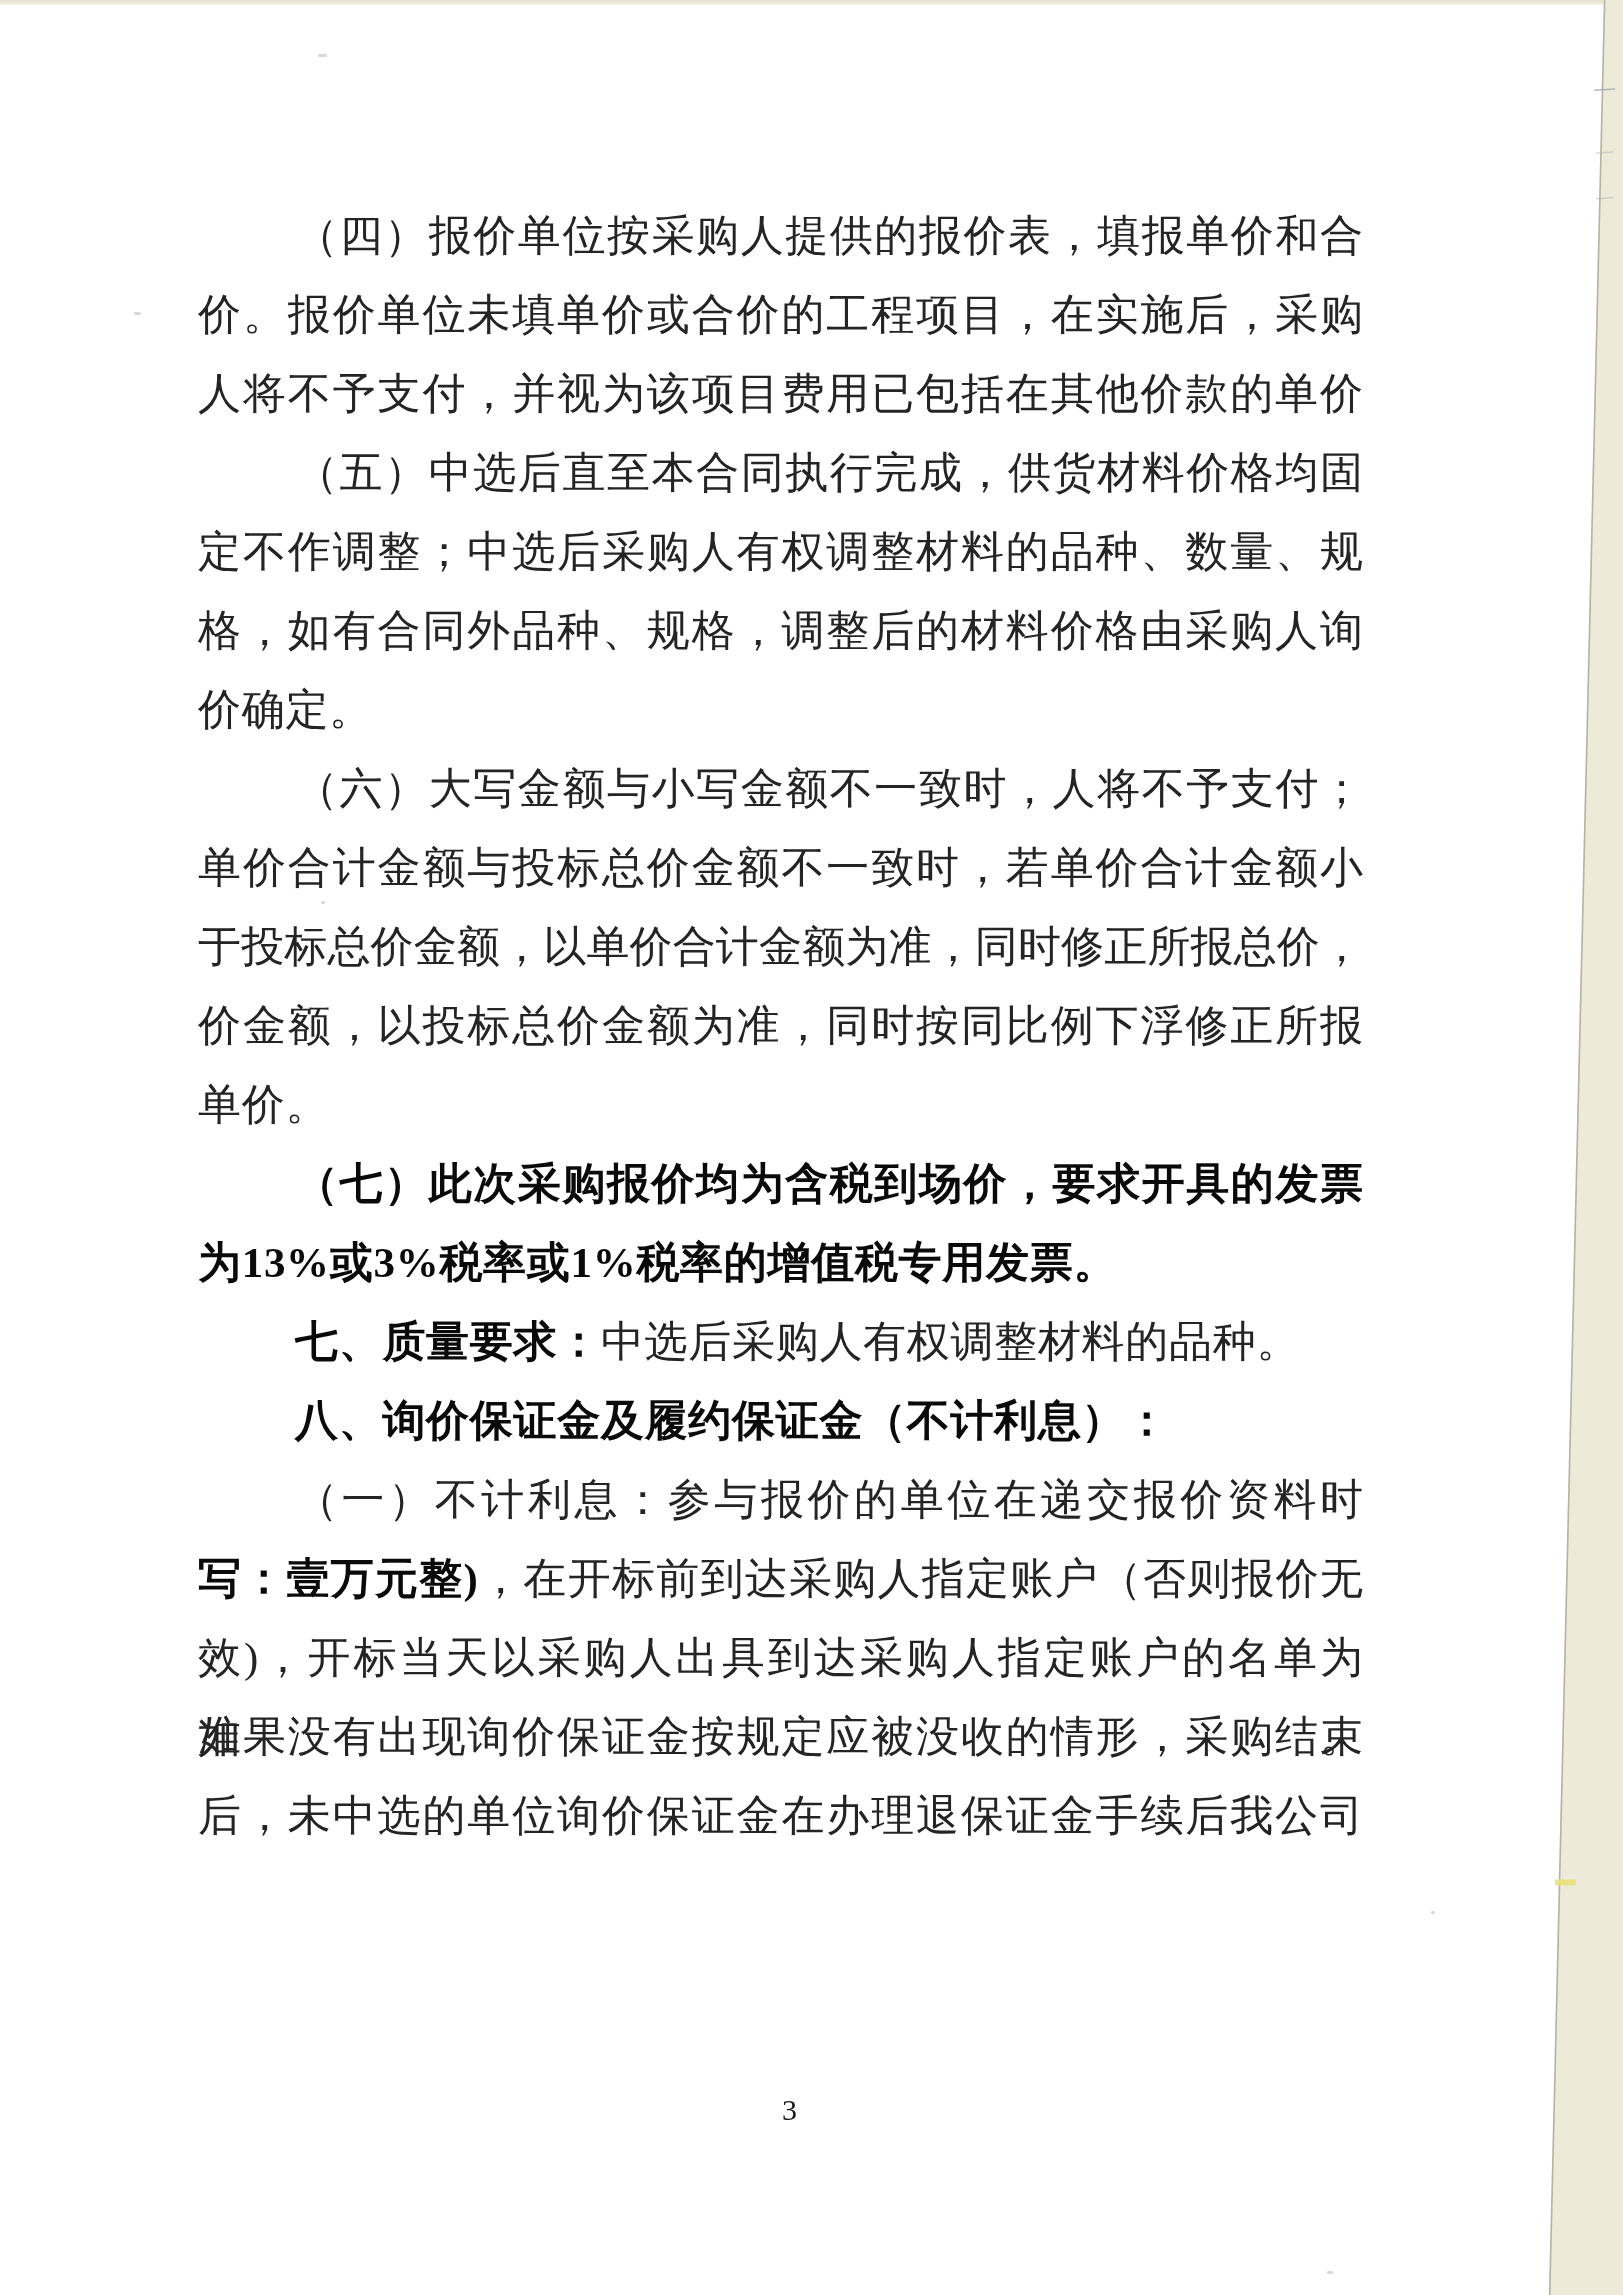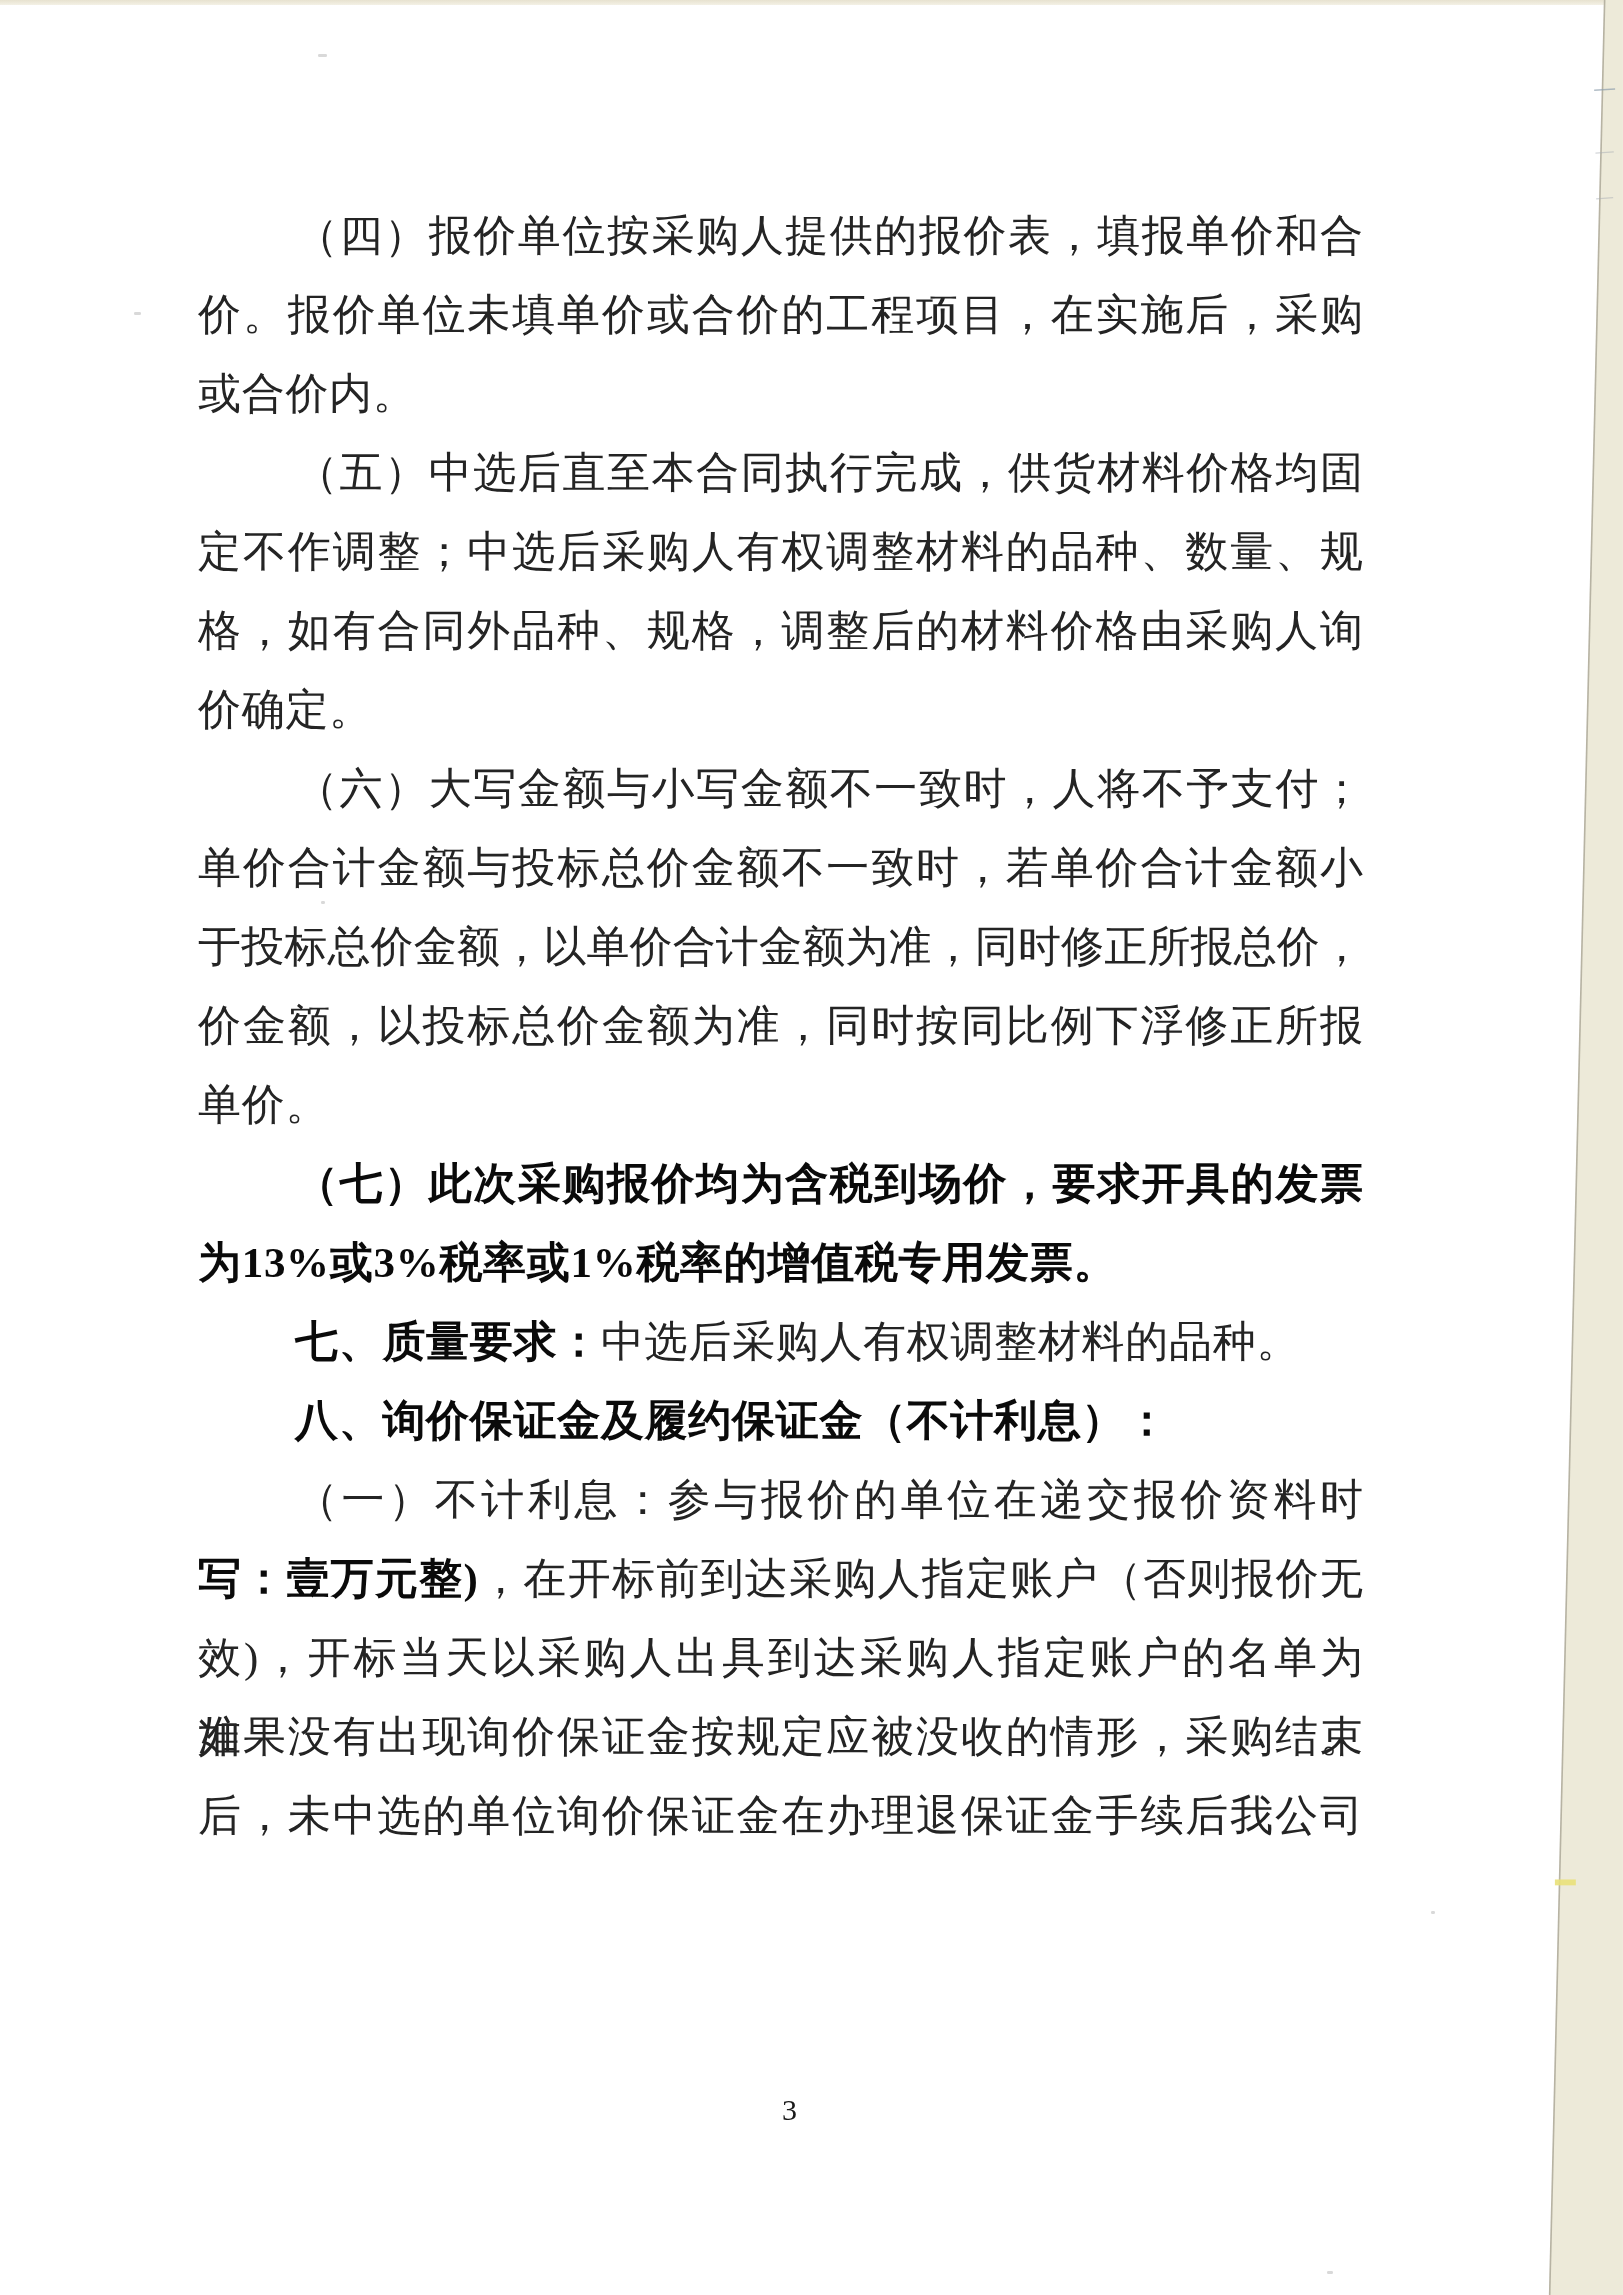--- a/index.html
+++ b/index.html
@@ -97,21 +97,21 @@
 
 <div class="speck s1"></div>
 <div class="speck s2"></div>
 <div class="speck s3"></div>
 <div class="speck s4"></div>
 <div class="speck s5"></div>
 
 <div class="textblock">
   <div class="line fit ind"><span>（四）报价单位按采购人提供的报价表，填报单价和合</span></div>
   <div class="line fit"><span>价。报价单位未填单价或合价的工程项目，在实施后，采购</span></div>
-  <div class="line"><span>或合价内。</span></div>
+  <div class="line fit"><span>人将不予支付，并视为该项目费用已包括在其他价款的单价</span></div>
   <div class="line fit ind"><span>（五）中选后直至本合同执行完成，供货材料价格均固</span></div>
   <div class="line fit"><span>定不作调整；中选后采购人有权调整材料的品种、数量、规</span></div>
   <div class="line fit"><span>格，如有合同外品种、规格，调整后的材料价格由采购人询</span></div>
   <div class="line"><span>价确定。</span></div>
   <div class="line fit ind"><span>（六）大写金额与小写金额不一致时，人将不予支付；</span></div>
   <div class="line fit"><span>单价合计金额与投标总价金额不一致时，若单价合计金额小</span></div>
   <div class="line fit"><span>于投标总价金额，以单价合计金额为准，同时修正所报总价，</span></div>
   <div class="line fit"><span>价金额，以投标总价金额为准，同时按同比例下浮修正所报</span></div>
   <div class="line"><span>单价。</span></div>
   <div class="line fit ind"><span class="b">（七）此次采购报价均为含税到场价，要求开具的发票</span></div>

